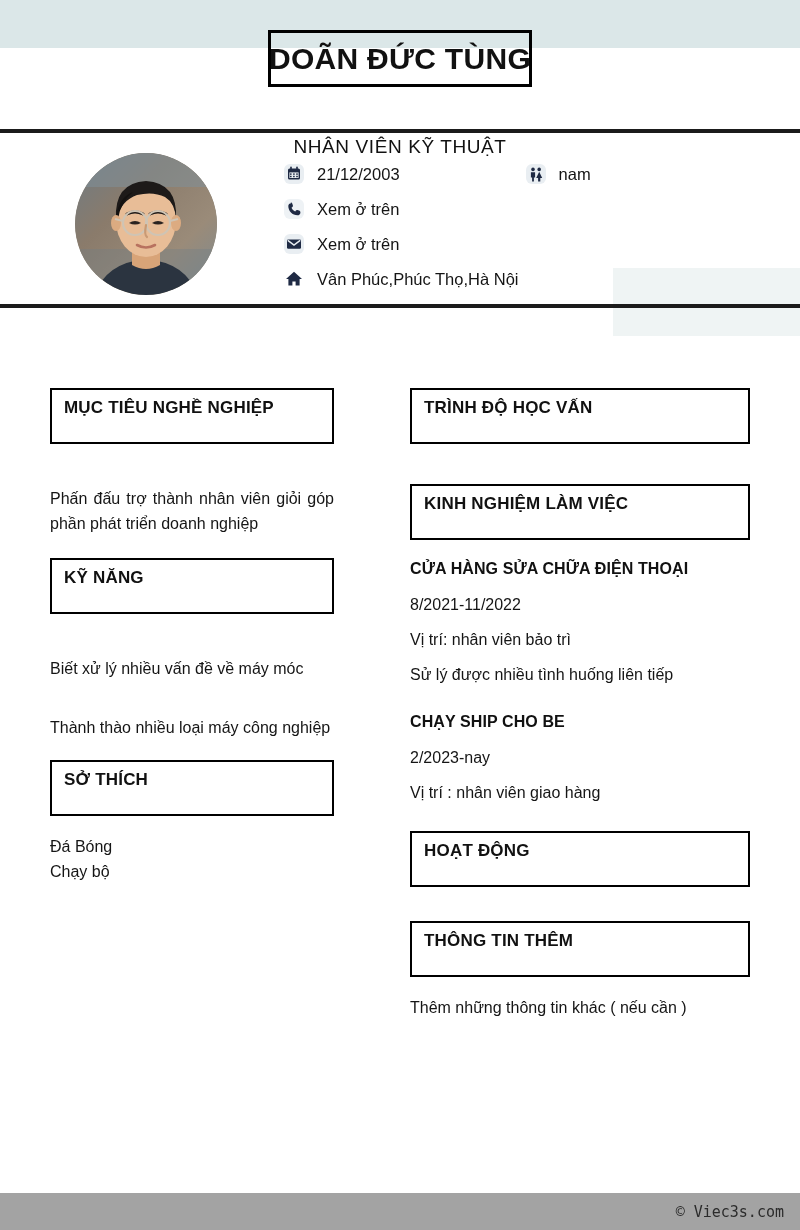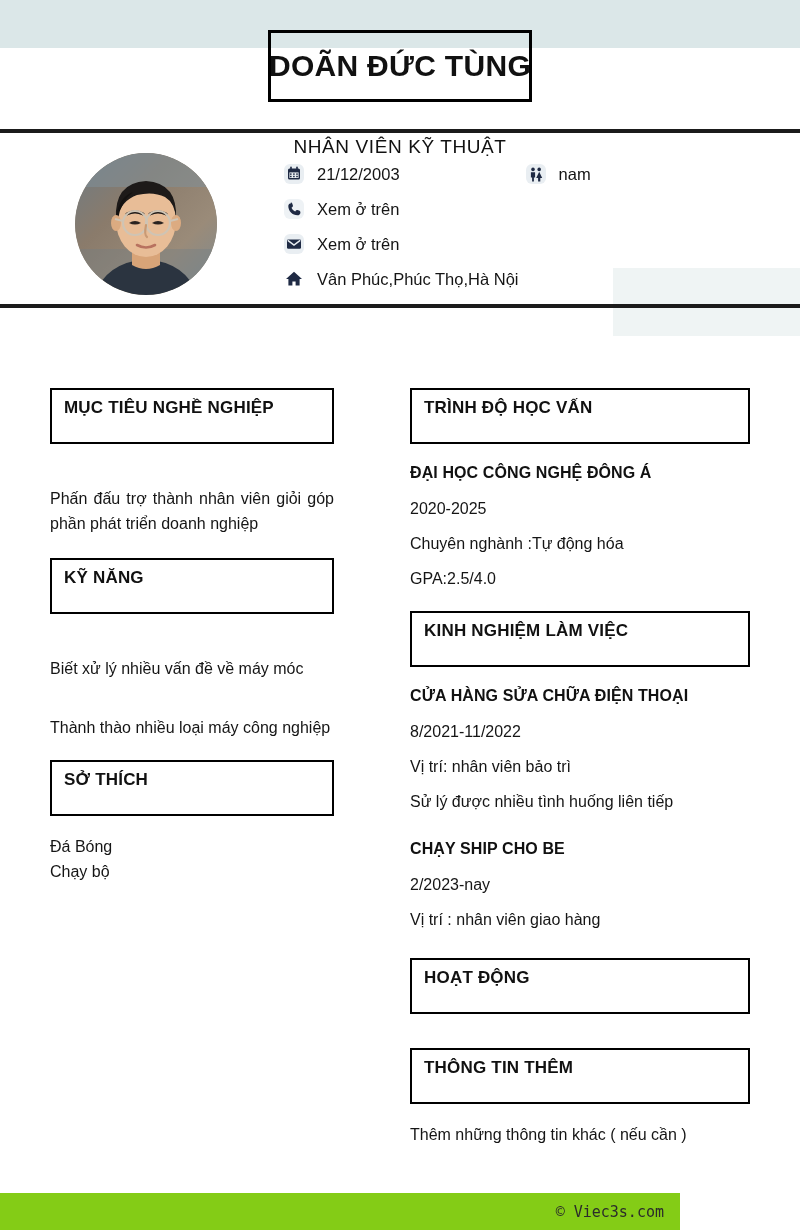--- a/index.html
+++ b/index.html
@@ -28,21 +28,21 @@
 
   
   .header {
     position: absolute;
     left: 0; top: 0;
     width: 800px;
   }
   .name-box {
     position: absolute;
     left: 268px; top: 30px;
-    width: 264px; height: 72px;
+    width: 264px; height: 57px;
     border: 3px solid #000000;
     background: transparent;
     display: flex;
     align-items: center;
     justify-content: center;
   }
   .name-text {
     font-size: 30px;
     font-weight: bold;
     letter-spacing: 0.3px;
@@ -171,22 +171,22 @@
   .gap-18 { height: 18px; }
   .gap-20 { height: 20px; }
   .gap-22 { height: 22px; }
   .gap-26 { height: 26px; }
   .gap-10 { height: 10px; }
 
   
   .footer-band {
     position: absolute;
     left: 0; bottom: 0;
-    width: 680px; height: 37px;
-    background: #84cc16;
+    width: 800px; height: 37px;
+    background: #a3a3a3;
     display: flex;
     align-items: center;
     justify-content: flex-end;
     padding-right: 16px;
   }
   .footer-text {
     font-family: "DejaVu Sans Mono", monospace;
     font-size: 15px;
     color: #2b2b2b;
   }
@@ -366,29 +366,20 @@
     </div>
 
   </div>
 
   <div class="col-right">
 
     <div class="sec-box">
       <div class="sec-title">TRÌNH ĐỘ HỌC VẤN</div>
     </div>
     <div class="gap-20"></div>
-    <div class="sec-body">
-      <div class="entry-title">ĐẠI HỌC CÔNG NGHỆ ĐÔNG Á</div>
-      <div class="gap-14"></div>
-      <div class="entry-line">2020-2025</div>
-      <div class="gap-10"></div>
-      <div class="entry-line">Chuyên nghành :Tự động hóa</div>
-      <div class="gap-10"></div>
-      <div class="entry-line">GPA:2.5/4.0</div>
-    </div>
 
     <div class="gap-20"></div>
     <div class="sec-box">
       <div class="sec-title">KINH NGHIỆM LÀM VIỆC</div>
     </div>
     <div class="gap-20"></div>
     <div class="sec-body">
       <div class="entry-title">CỬA HÀNG SỬA CHỮA ĐIỆN THOẠI</div>
       <div class="gap-14"></div>
       <div class="entry-line">8/2021-11/2022</div>

